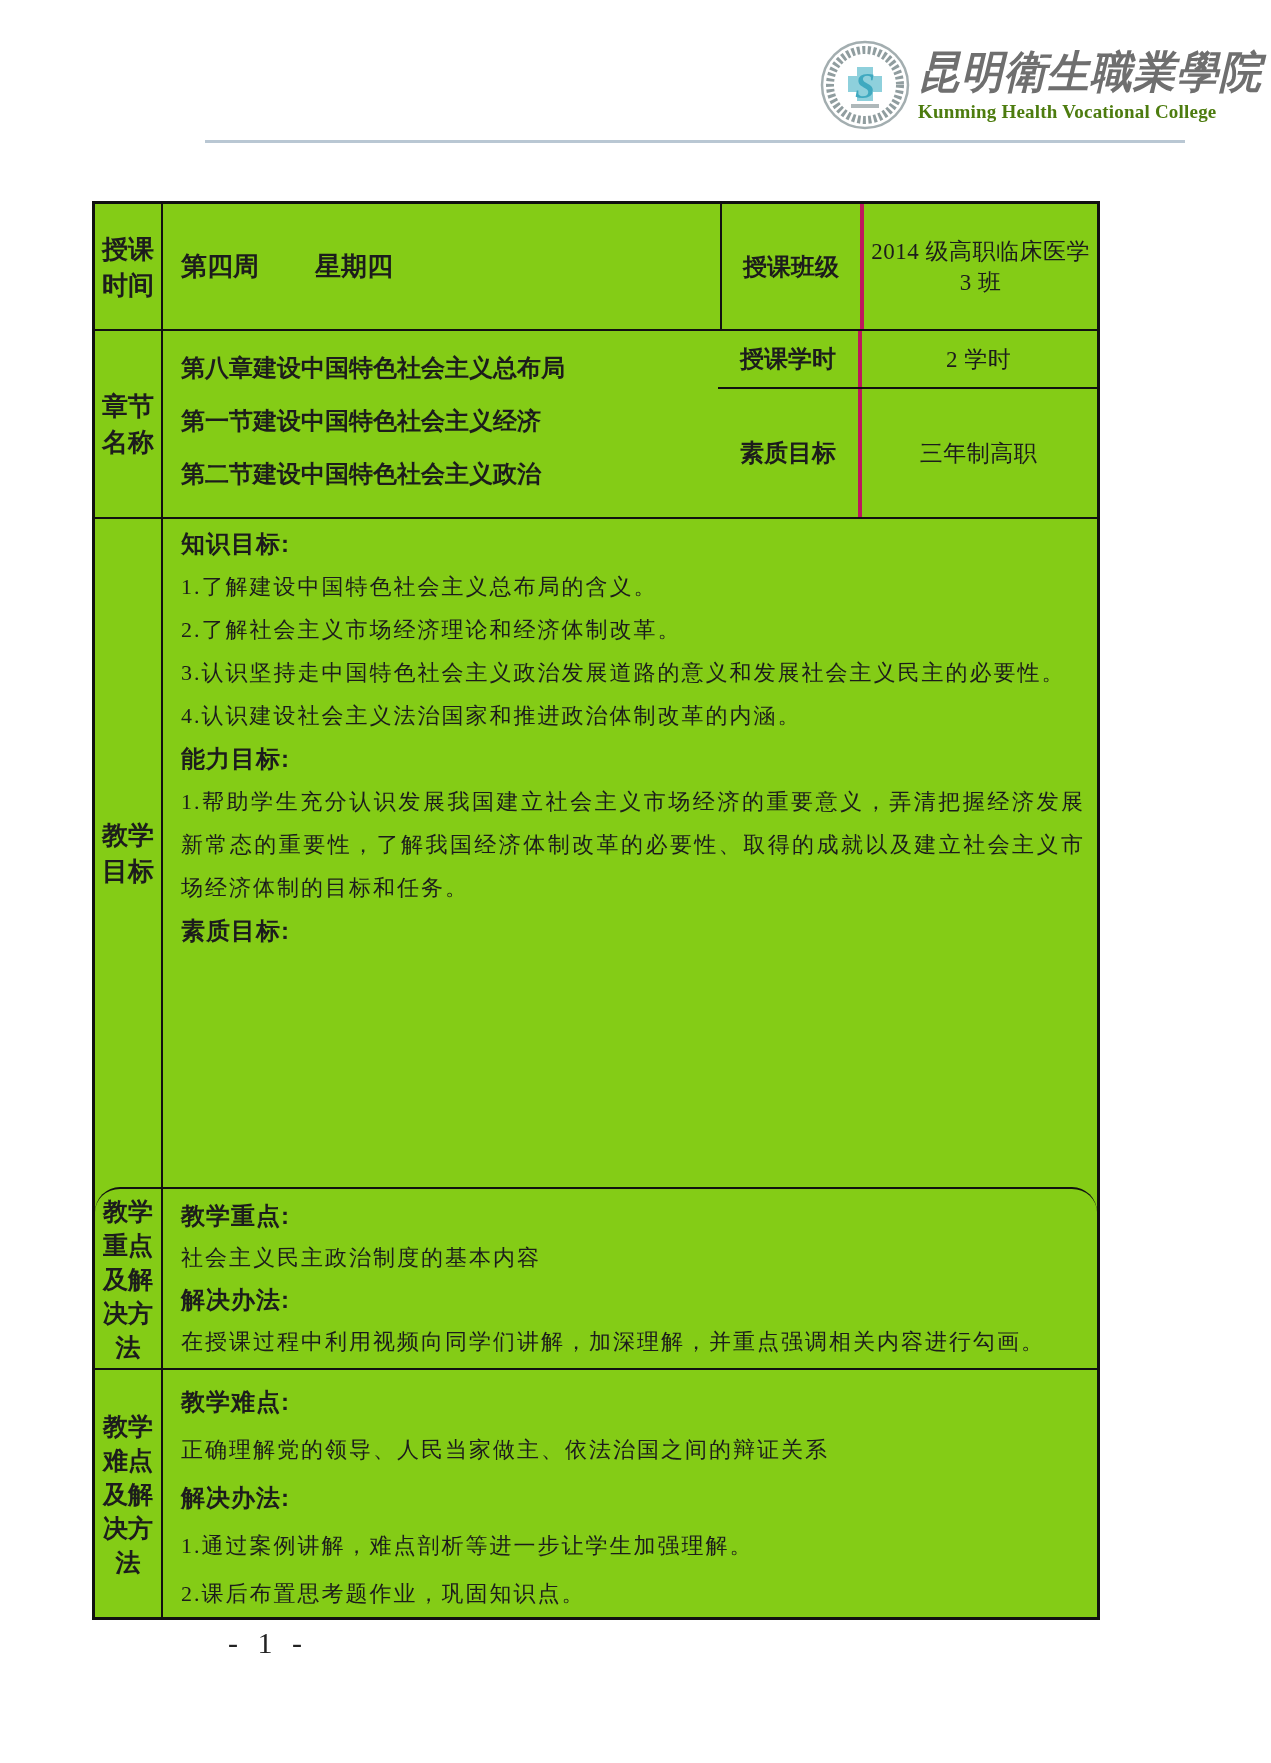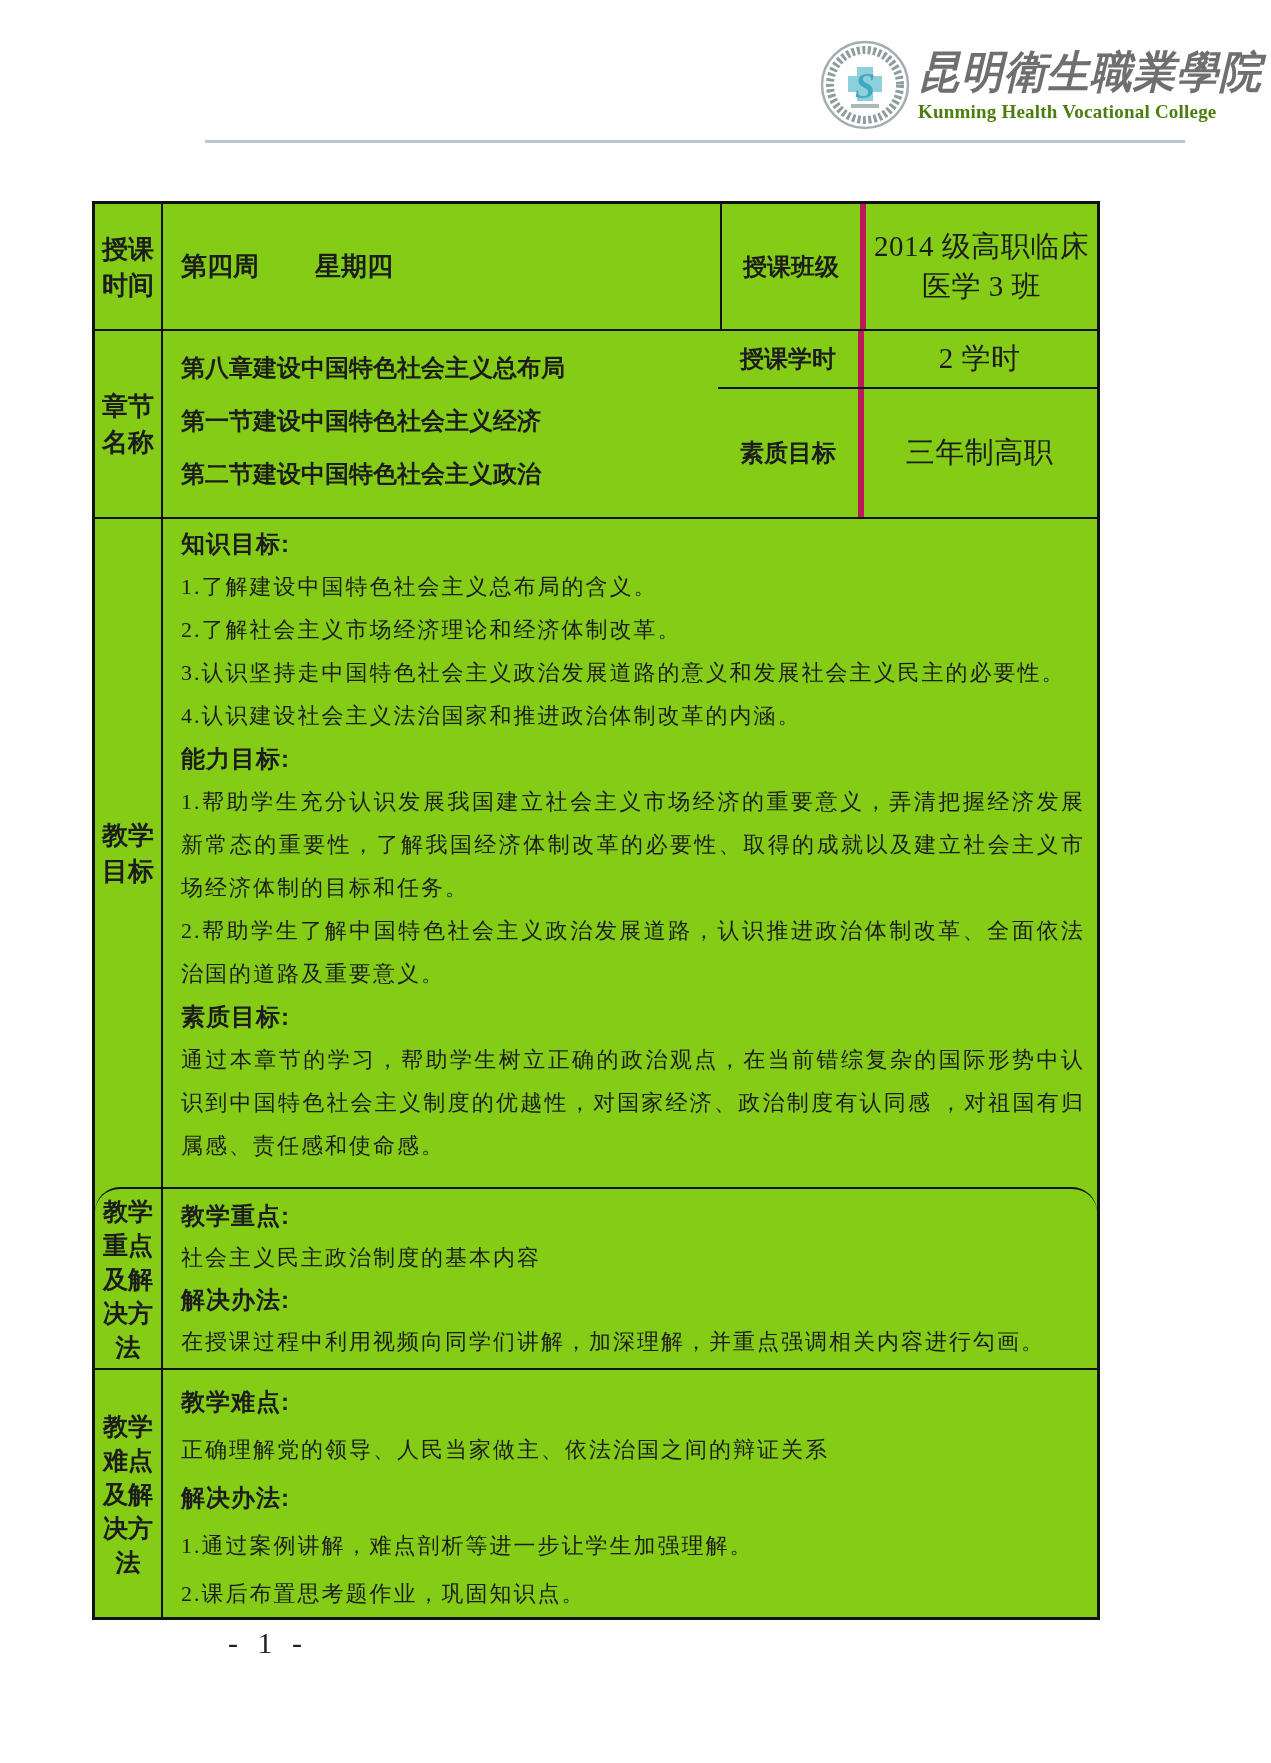--- a/index.html
+++ b/index.html
@@ -48,24 +48,24 @@
     font-weight:bold;font-size:26px;line-height:36px;
     padding:0 6px;
   }
   .c-main{flex:1;border-left:2px solid #111;}
   .c-rlabel{
     width:140px;flex:0 0 140px;border-left:2px solid #111;
     display:flex;align-items:center;justify-content:center;
     font-weight:bold;font-size:24px;
   }
   .c-rvalue{
-    width:237px;flex:0 0 237px;border-left:6px solid #be185d;
+    width:237px;flex:0 0 237px;border-left:4px solid #be185d;
     display:flex;align-items:center;justify-content:center;
     font-family:"Liberation Serif",serif;
-    font-size:29px;letter-spacing:0.5px;text-align:center;
+    font-size:23px;letter-spacing:0.5px;text-align:center;
   }
 
   
   .row-time{height:125px;flex:0 0 125px;}
   .row-time .c-main{display:flex;align-items:center;padding-left:18px;
     font-weight:bold;font-size:26px;}
   .row-time .day{margin-left:56px;}
 
   
   .row-chapter{height:186px;flex:0 0 186px;}
@@ -156,23 +156,21 @@
   <div class="trow row-objectives">
     <div class="cell c-label">教学目标</div>
     <div class="cell c-content">
       <div class="h-bold">知识目标:</div>
       <div class="body-line">1.了解建设中国特色社会主义总布局的含义。</div>
       <div class="body-line">2.了解社会主义市场经济理论和经济体制改革。</div>
       <div class="body-line">3.认识坚持走中国特色社会主义政治发展道路的意义和发展社会主义民主的必要性。</div>
       <div class="body-line">4.认识建设社会主义法治国家和推进政治体制改革的内涵。</div>
       <div class="h-bold">能力目标:</div>
       <div class="body-line">1.帮助学生充分认识发展我国建立社会主义市场经济的重要意义，弄清把握经济发展新常态的重要性，了解我国经济体制改革的必要性、取得的成就以及建立社会主义市场经济体制的目标和任务。</div>
-      <div class="body-line">2.帮助学生了解中国特色社会主义政治发展道路，认识推进政治体制改革、全面依法治国的道路及重要意义。</div>
       <div class="h-bold">素质目标:</div>
-      <div class="body-line">通过本章节的学习，帮助学生树立正确的政治观点，在当前错综复杂的国际形势中认识到中国特色社会主义制度的优越性，对国家经济、政治制度有认同感 ，对祖国有归属感、责任感和使命感。</div>
     </div>
   </div>
 
   <div class="trow row-keypoints">
     <div class="cell c-label mlabel">教学重点及解决方法</div>
     <div class="cell c-content">
       <div class="h-bold">教学重点:</div>
       <div class="body-line">社会主义民主政治制度的基本内容</div>
       <div class="h-bold">解决办法:</div>
       <div class="body-line">在授课过程中利用视频向同学们讲解，加深理解，并重点强调相关内容进行勾画。</div>

